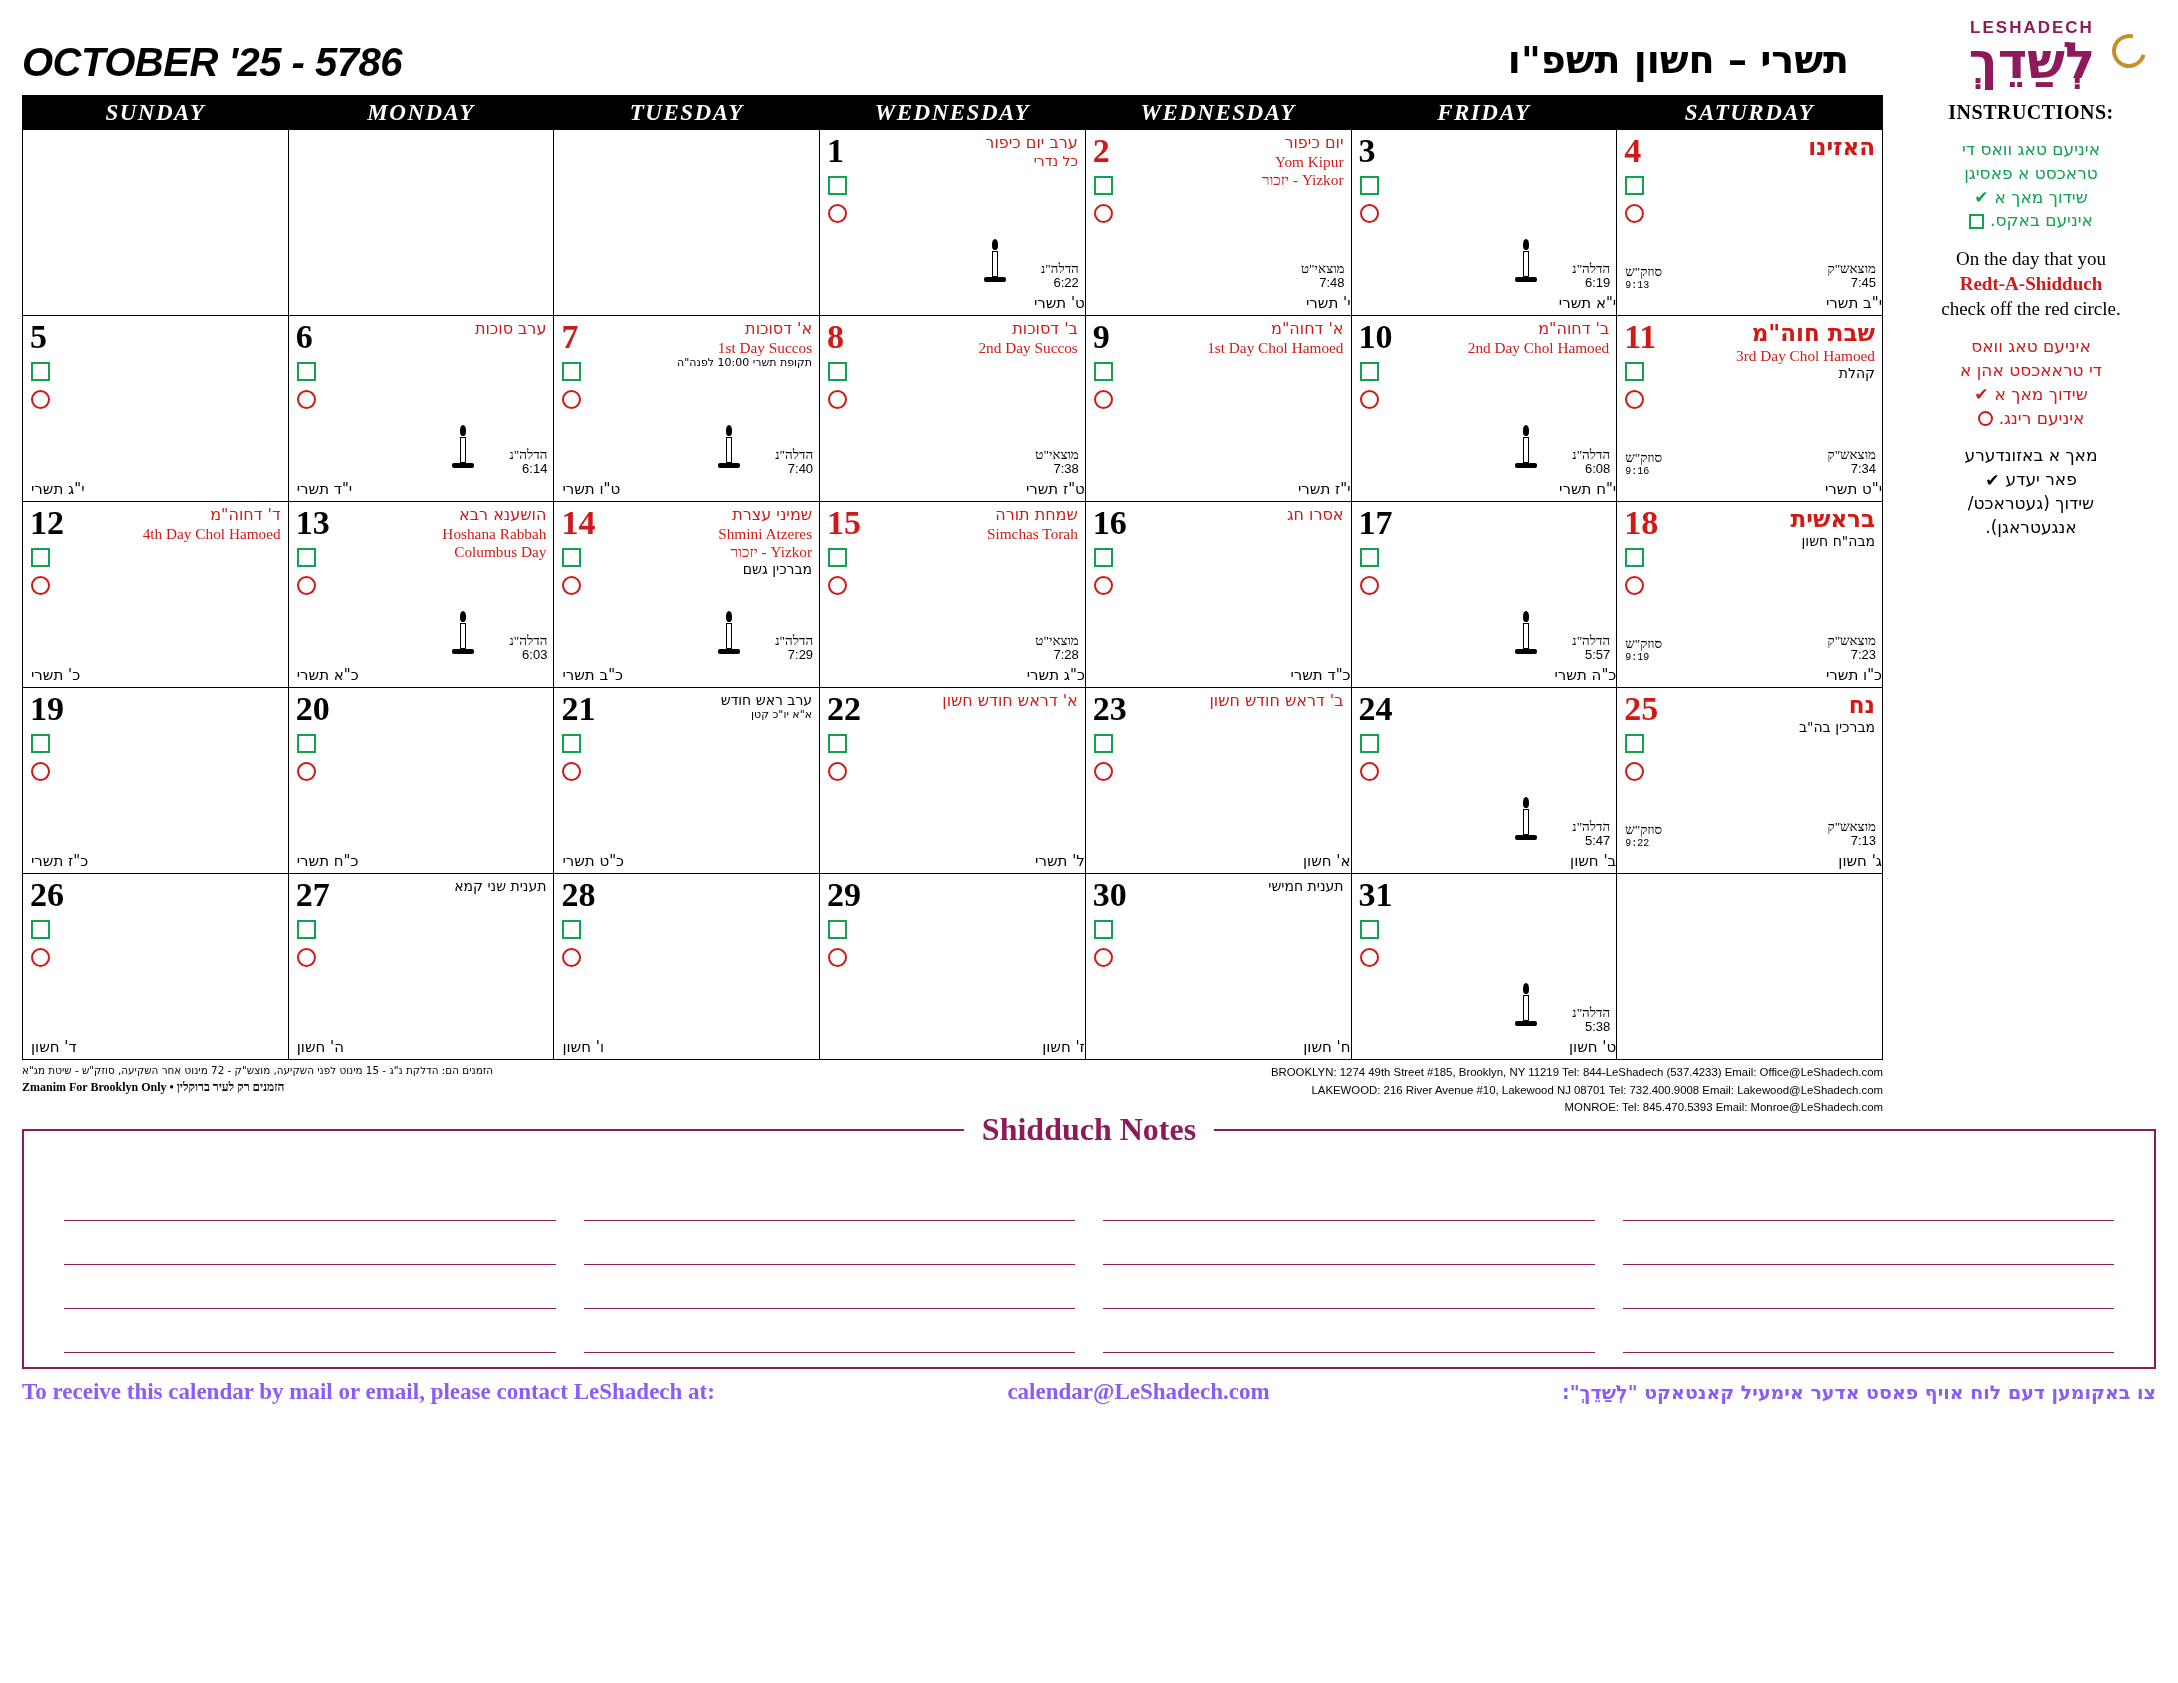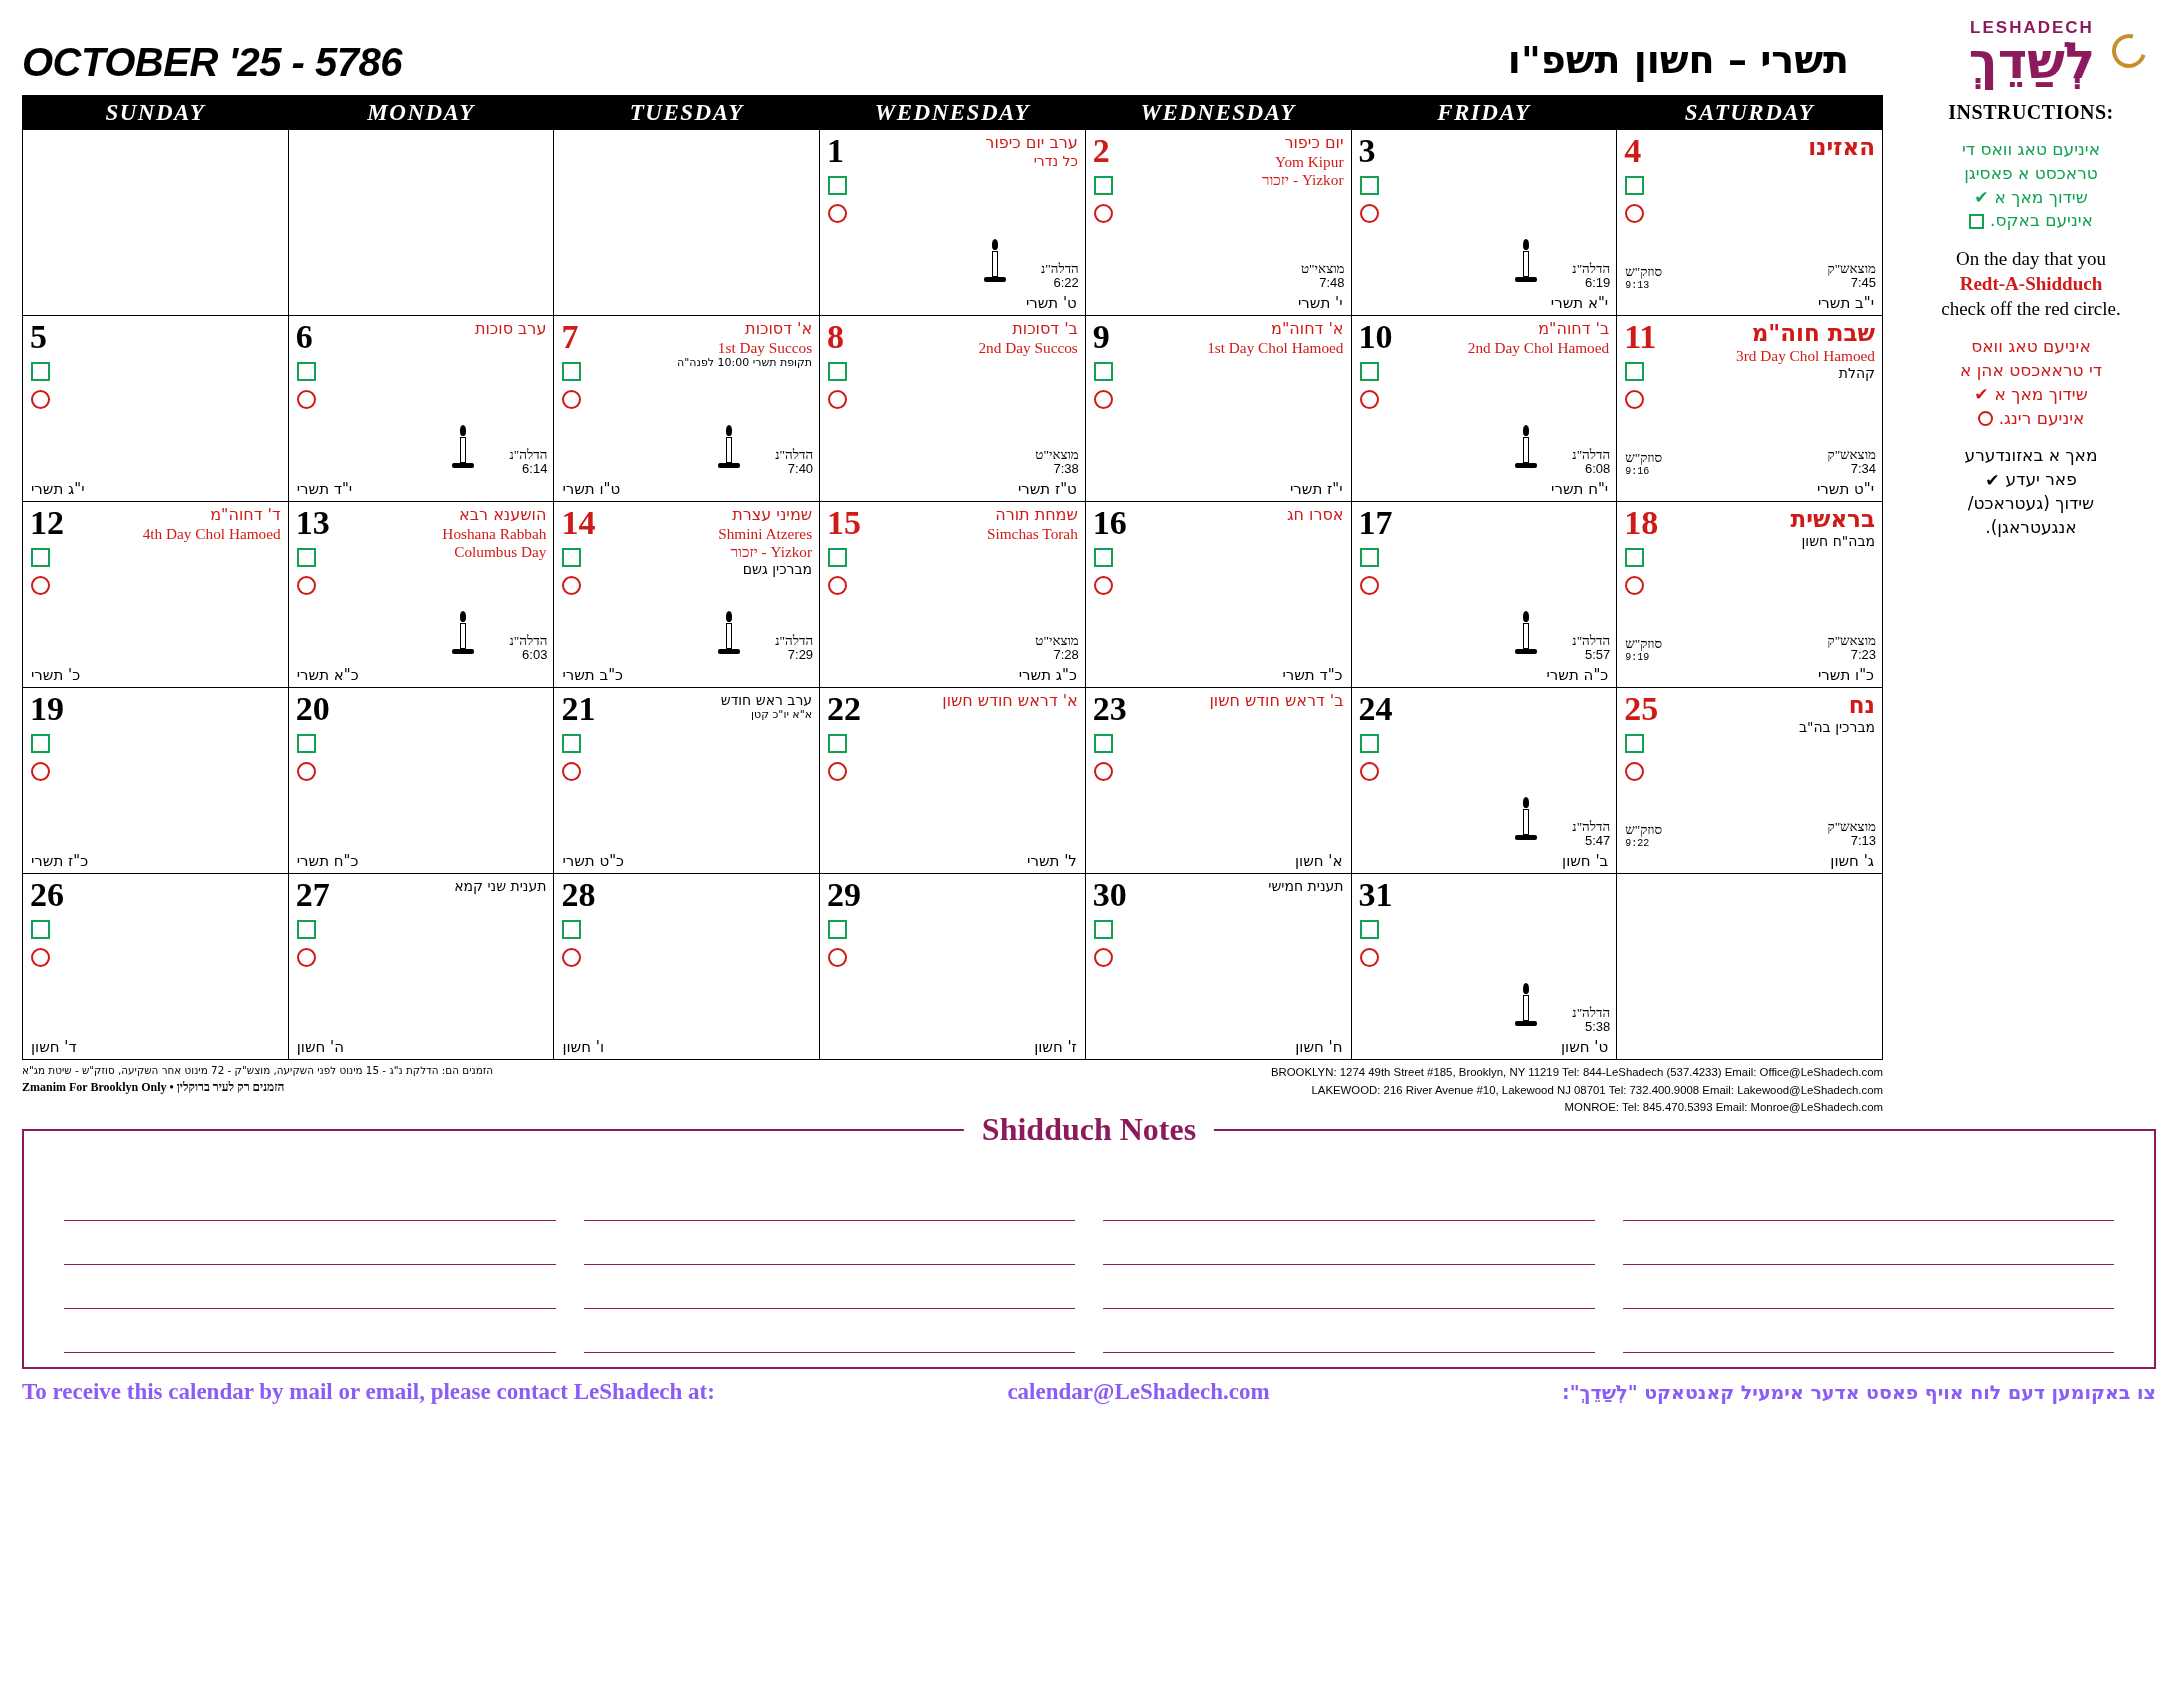--- a/index.html
+++ b/index.html
@@ -96,21 +96,21 @@
   }
 
   .zman {
     position:absolute; bottom:24px; right:6px; text-align:right;
     font-size:13.4px; direction:rtl; line-height:1.15;
   }
   .zman .t { font-family:"Liberation Sans", sans-serif; font-size:13px; direction:ltr; }
   .zman2 { position:absolute; bottom:24px; left:8px; text-align:left; font-size:13.4px; line-height:1.15; }
   .zman2 .t { font-family:Liberation Mono, monospace; font-size:10px; }
   .hebdate {
-    position:absolute; bottom:3px; right:8px;
+    position:absolute; bottom:3px; right:0;
     font-family:"DejaVu Sans", sans-serif; font-size:15px; direction:rtl;
   }
   .hebdate.left { left:8px; right:auto; }
 
   
   .cal-foot { display:flex; justify-content:space-between; margin-top:4px; font-size:11px; }
   .zmanim-note { width:614px; }
   .zmanim-note .he { font-family:"DejaVu Sans", sans-serif; font-size:10.4px; direction:rtl; text-align:left; }
   .zmanim-note .en { font-family:"Liberation Serif", serif; font-weight:bold; font-size:12px; margin-top:4px; }
   .contact { text-align:right; font-family:"Liberation Sans", sans-serif; font-size:11.4px; line-height:1.55; }

